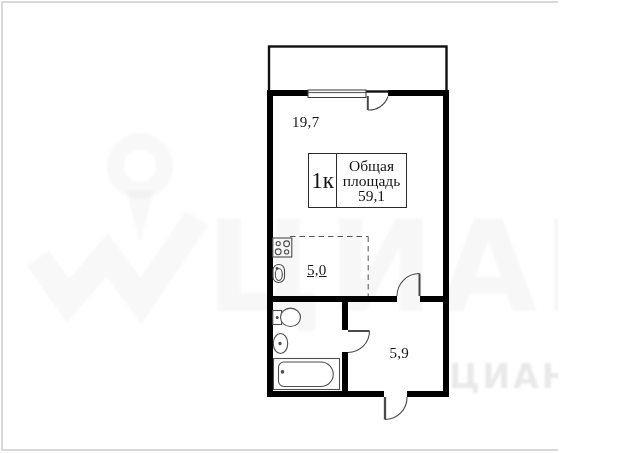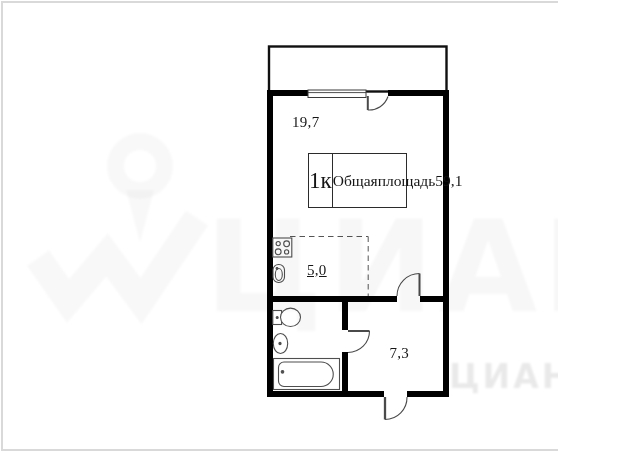--- a/index.html
+++ b/index.html
@@ -18,21 +18,21 @@
   }
   .info-box{
     position:absolute;left:308px;top:153px;width:97px;height:53px;
     border:1.2px solid #2b2b2b;background:#fff;display:flex;z-index:4;text-align:center;
   }
   .info-left{
     width:27px;border-right:1.2px solid #2b2b2b;display:flex;
     align-items:center;justify-content:center;font-size:23px;color:#151515;
   }
   .info-right{
-    flex:1;display:flex;flex-direction:row;align-items:center;
+    flex:1;display:flex;flex-direction:column;align-items:center;
     justify-content:center;font-size:15.5px;line-height:15px;color:#151515;
   }
   svg.watermark{
     position:absolute;left:0;top:0;z-index:6;pointer-events:none;
     filter:blur(1.1px);
     font-family:"DejaVu Sans","Liberation Sans",sans-serif;
   }
   .wm-big{font-size:127px;font-weight:bold;letter-spacing:5px;fill:rgba(0,0,0,0.030);}
   .wm-small{font-size:33px;font-weight:bold;letter-spacing:3px;fill:rgba(0,0,0,0.085);}
   .wm-shape{fill:rgba(0,0,0,0.028);}
@@ -116,21 +116,21 @@
       <g>
         <rect x="273.5" y="358.5" width="66" height="31"></rect>
         <path d="M284 362 L321 362 A12.25 12.25 0 0 1 321 386.5 L284 386.5 A5.5 5.5 0 0 1 278.5 381 L278.5 367.5 A5.5 5.5 0 0 1 284 362 Z"></path>
         <circle cx="282.5" cy="371.8" r="1.3" fill="#4f4f4f"></circle>
       </g>
     </g>
   </svg>
 
   <div class="label" style="left:292px;top:114px;">19,7</div>
   <div class="label" style="left:307px;top:261.5px;text-decoration:underline;">5,0</div>
-  <div class="label" style="left:389.5px;top:344.5px;">7,3</div>
+  <div class="label" style="left:389.5px;top:344.5px;">5,9</div>
 
   <div class="info-box">
     <div class="info-left">1к</div>
     <div class="info-right">
       <span>Общая</span>
       <span>площадь</span>
       <span>59,1</span>
     </div>
   </div>
 

